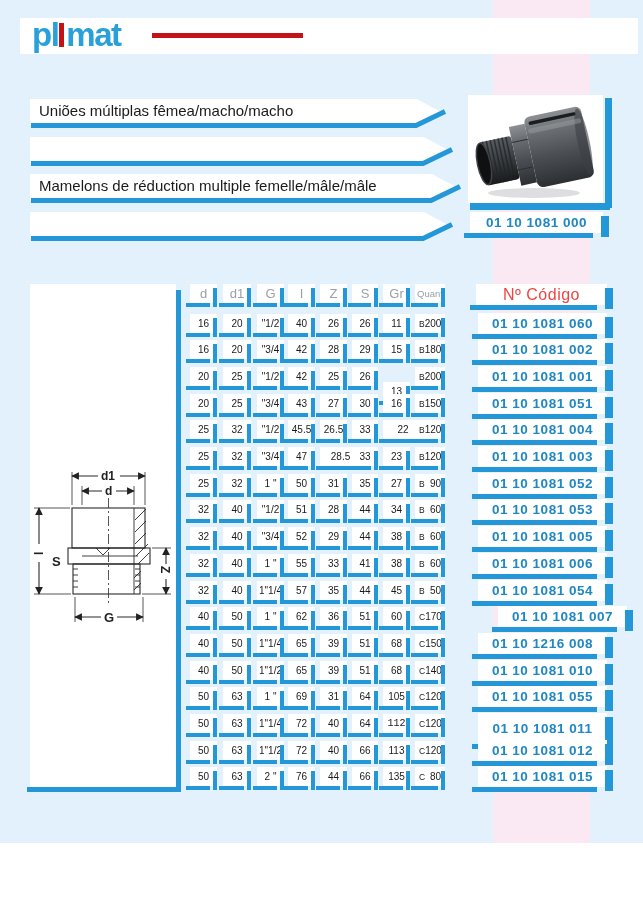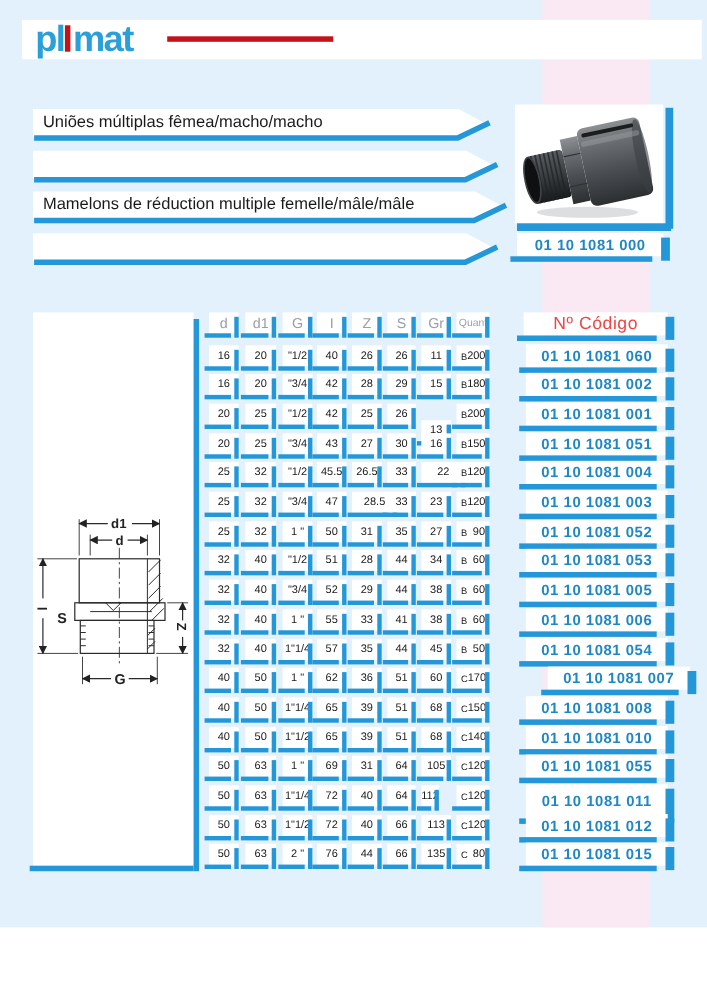--- a/index.html
+++ b/index.html
@@ -358,21 +358,21 @@
       <div class="tcell quant" style="left: 415px; top: 687px; width: 30px; height: 19px;">
         <span class="q-letter">C</span>
         <span class="q-num">120</span>
       </div>
       <div class="tcell" style="left: 190px; top: 714px; width: 27px; height: 19px;">50</div>
       <div class="tcell" style="left: 223px; top: 714px; width: 28px; height: 19px;">63</div>
       <div class="tcell" style="left: 257px; top: 714px; width: 27px; height: 19px;">1"1/4</div>
       <div class="tcell" style="left: 288px; top: 714px; width: 27px; height: 19px;">72</div>
       <div class="tcell" style="left: 320px; top: 714px; width: 27px; height: 19px;">40</div>
       <div class="tcell" style="left: 352px; top: 714px; width: 26px; height: 19px;">64</div>
-      <div class="tcell" style="left: 383px; top: 714px; width: 16px; height: 19px;">112</div>
+      <div class="tcell" style="left: 383px; top: 714px; width: 27px; height: 19px; font-family: Liberation Mono, monospace;">112</div>
       <div class="tcell quant" style="left: 415px; top: 714px; width: 30px; height: 19px;">
         <span class="q-letter">C</span>
         <span class="q-num">120</span>
       </div>
       <div class="tcell" style="left: 190px; top: 741px; width: 27px; height: 19px;">50</div>
       <div class="tcell" style="left: 223px; top: 741px; width: 28px; height: 19px;">63</div>
       <div class="tcell" style="left: 257px; top: 741px; width: 27px; height: 19px;">1"1/2</div>
       <div class="tcell" style="left: 288px; top: 741px; width: 27px; height: 19px;">72</div>
       <div class="tcell" style="left: 320px; top: 741px; width: 27px; height: 19px;">40</div>
       <div class="tcell" style="left: 352px; top: 741px; width: 26px; height: 19px;">66</div>
@@ -400,20 +400,20 @@
       <div class="ccell" style="left: 478px; top: 366px; width: 129px; height: 21px;">01 10 1081 001</div>
       <div class="ccell" style="left: 478px; top: 393px; width: 129px; height: 21px;">01 10 1081 051</div>
       <div class="ccell" style="left: 478px; top: 419px; width: 129px; height: 21px;">01 10 1081 004</div>
       <div class="ccell" style="left: 478px; top: 446px; width: 129px; height: 21px;">01 10 1081 003</div>
       <div class="ccell" style="left: 478px; top: 473px; width: 129px; height: 21px;">01 10 1081 052</div>
       <div class="ccell" style="left: 478px; top: 499px; width: 129px; height: 21px;">01 10 1081 053</div>
       <div class="ccell" style="left: 478px; top: 526px; width: 129px; height: 21px;">01 10 1081 005</div>
       <div class="ccell" style="left: 478px; top: 553px; width: 129px; height: 21px;">01 10 1081 006</div>
       <div class="ccell" style="left: 478px; top: 580px; width: 129px; height: 21px;">01 10 1081 054</div>
       <div class="ccell" style="left: 478px; top: 606px; width: 129px; height: 21px; margin-left: 20px;">01 10 1081 007</div>
-      <div class="ccell" style="left: 478px; top: 633px; width: 129px; height: 21px;">01 10 1081 008</div>
+      <div class="ccell" style="left: 478px; top: 633px; width: 129px; height: 21px;">01 10 1216 008</div>
       <div class="ccell" style="left: 478px; top: 660px; width: 129px; height: 21px;">01 10 1081 010</div>
       <div class="ccell" style="left: 478px; top: 686px; width: 129px; height: 21px;">01 10 1081 055</div>
       <div class="ccell" style="left: 478px; top: 713px; width: 129px; height: 31px;">01 10 1081 011</div>
       <div class="ccell" style="left: 478px; top: 740px; width: 129px; height: 21px;">01 10 1081 012</div>
       <div class="ccell" style="left: 478px; top: 766px; width: 129px; height: 21px;">01 10 1081 015</div>
     </div>
 </div>
 
 </body></html>

